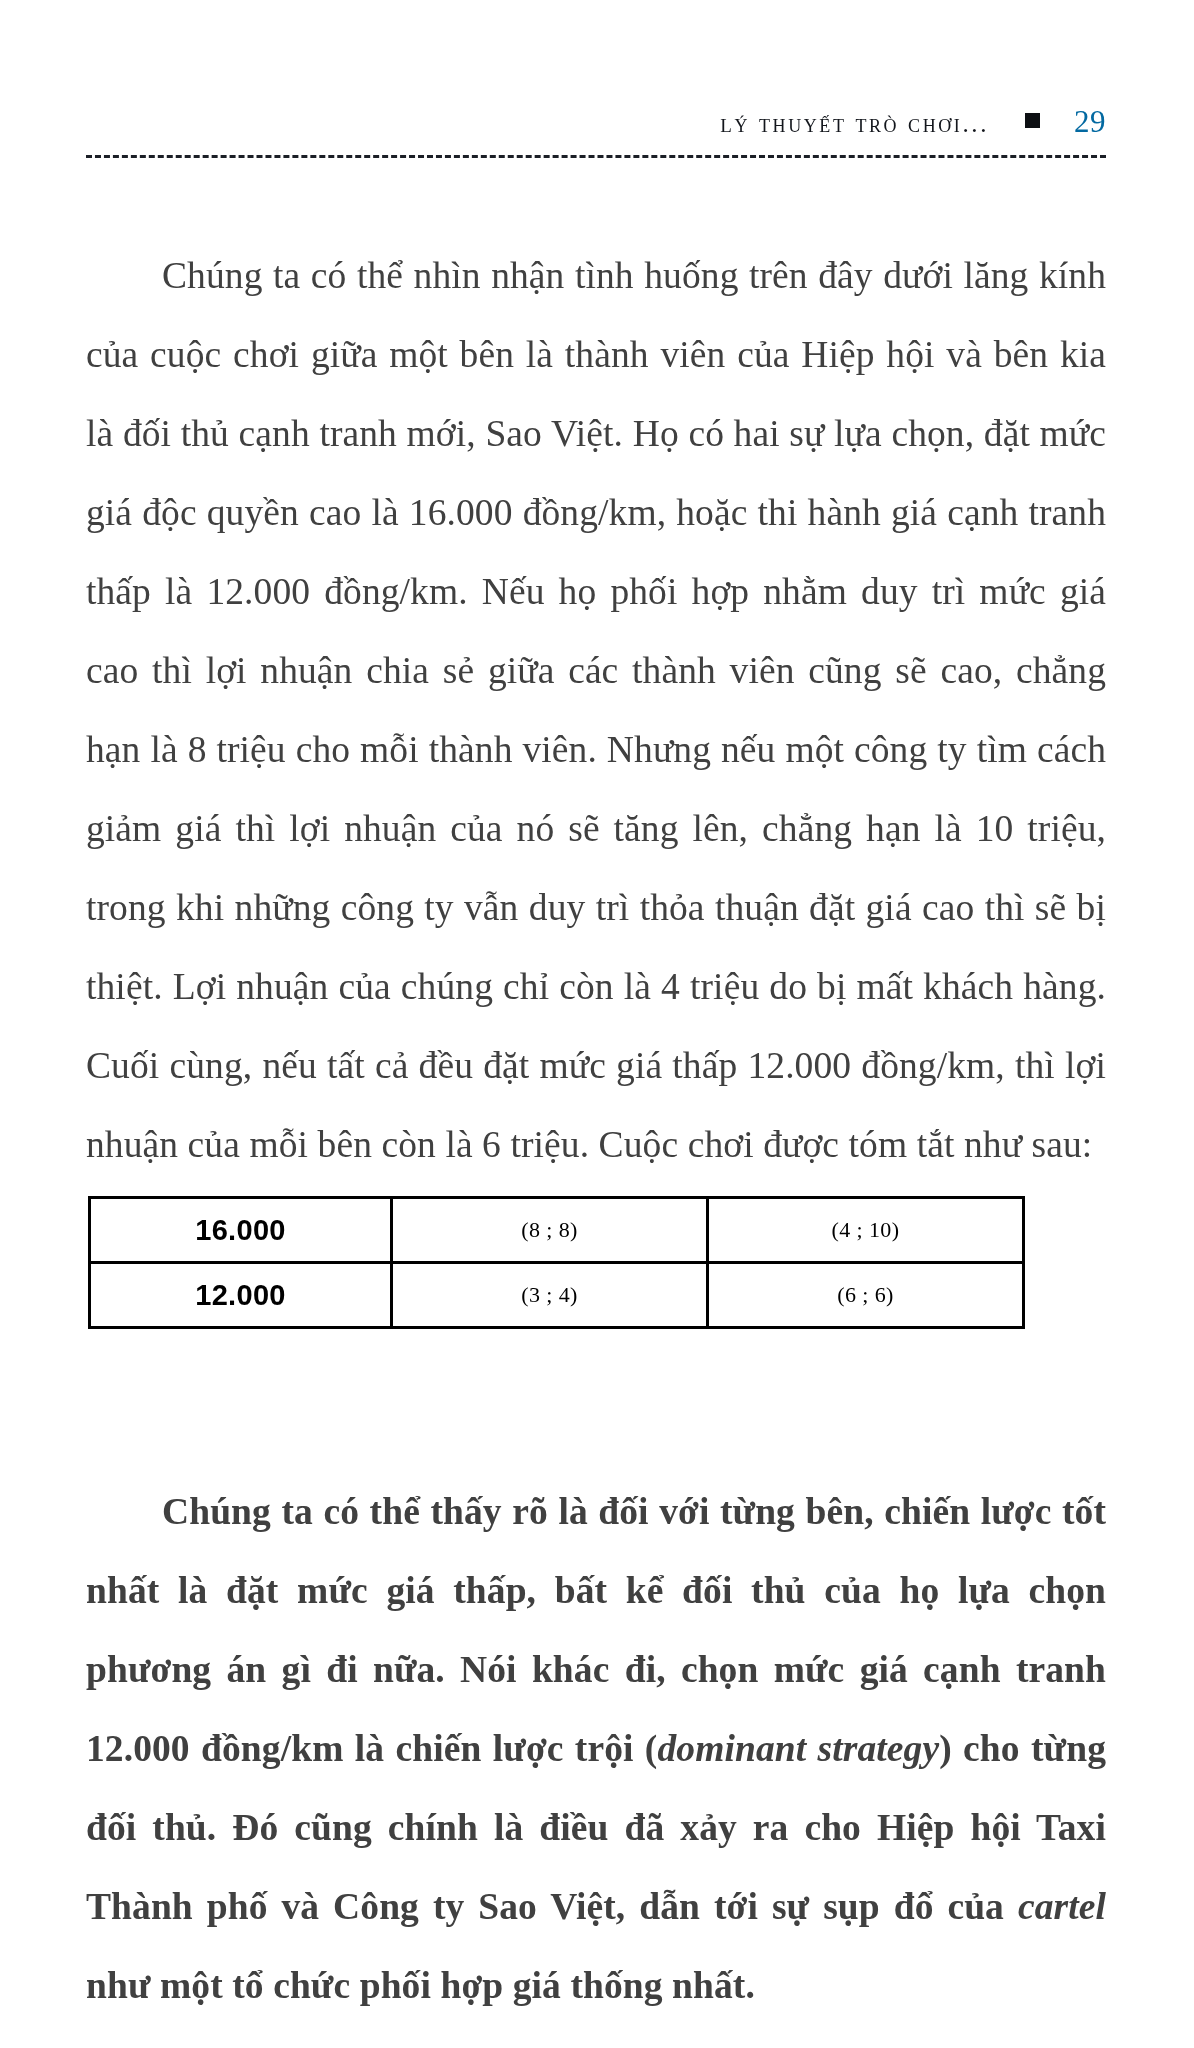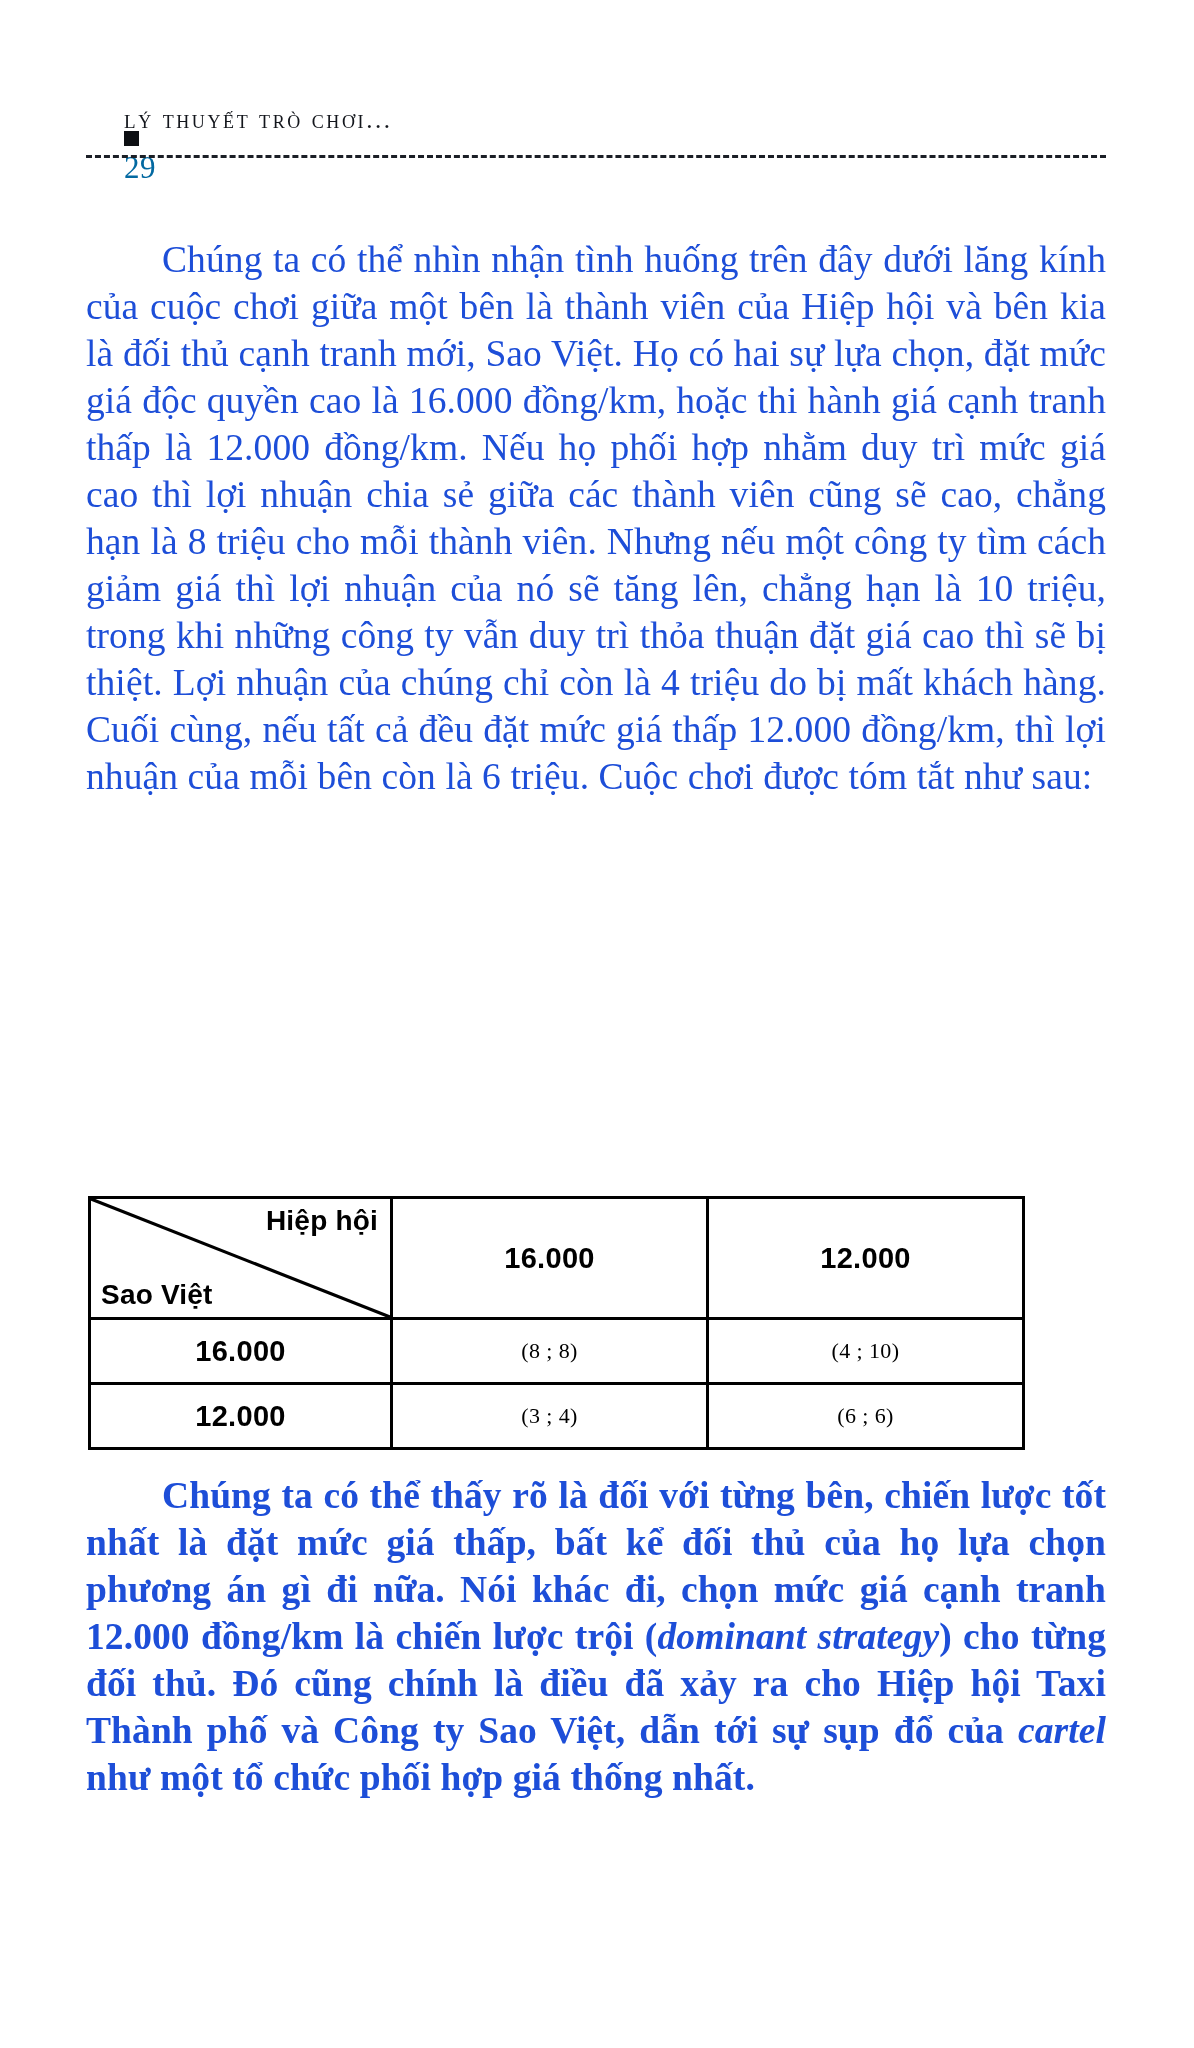--- a/index.html
+++ b/index.html
@@ -28,21 +28,20 @@
   
   .running-head {
     position: absolute;
     left: 88px;
     top: 104px;
     width: 1018px;
     display: flex;
     align-items: baseline;
     justify-content: flex-end;
     gap: 0;
-    flex-direction: column;
   }
   .rh-title {
     font-family: "Liberation Serif", "DejaVu Serif", serif;
     font-size: 25px;
     letter-spacing: 2.6px;
     font-variant: small-caps;
     text-transform: lowercase;
     color: #13161c;
     white-space: nowrap;
   }
@@ -74,24 +73,24 @@
     height: 0;
     border-top: 3px dashed #1b1f26;
   }
 
   
   .para {
     position: absolute;
     left: 86px;
     width: 1020px;
     font-size: 37.5px;
-    line-height: 47px;
+    line-height: 79px;
     text-align: justify;
     text-justify: inter-word;
-    color: #1d4ed8;
+    color: #404040;
     letter-spacing: 0.1px;
   }
   .para .indent { display: inline-block; width: 76px; }
   .para i { font-style: italic; }
 
   #para-one { top: 198px; }
   #para-two { top: 1434px; font-weight: bold; }
 
   
   .matrix-wrap {
@@ -188,31 +187,20 @@
   <p class="para" id="para-one"><span class="indent"></span><span>Chúng ta có thể nhìn nhận tình huống trên đây dưới lăng kính của cuộc chơi giữa một bên là thành viên của Hiệp hội và bên kia là đối thủ cạnh tranh mới, Sao Việt. Họ có hai sự lựa chọn, đặt mức giá độc quyền cao là 16.000 đồng/km, hoặc thi hành giá cạnh tranh thấp là 12.000 đồng/km. Nếu họ phối hợp nhằm duy trì mức giá cao thì lợi nhuận chia sẻ giữa các thành viên cũng sẽ cao, chẳng hạn là 8 triệu cho mỗi thành viên. Nhưng nếu một công ty tìm cách giảm giá thì lợi nhuận của nó sẽ tăng lên, chẳng hạn là 10 triệu, trong khi những công ty vẫn duy trì thỏa thuận đặt giá cao thì sẽ bị thiệt. Lợi nhuận của chúng chỉ còn là 4 triệu do bị mất khách hàng. Cuối cùng, nếu tất cả đều đặt mức giá thấp 12.000 đồng/km, thì lợi nhuận của mỗi bên còn là 6 triệu. Cuộc chơi được tóm tắt như sau:</span></p>
 
   <div class="matrix-wrap">
     <table class="matrix">
       <colgroup>
         <col class="col-rowhead">
           <col class="col-c1">
           <col class="col-c2">
       </colgroup>
       <tbody>
-        <tr>
-          <td class="corner">
-            <svg class="diag" viewBox="0 0 302 118" preserveAspectRatio="none">
-              <line x1="0" y1="0" x2="302" y2="118"></line>
-            </svg>
-            <span class="lbl lbl-col">Hiệp hội</span>
-            <span class="lbl lbl-row">Sao Việt</span>
-          </td>
-          <td class="colhead">16.000</td>
-          <td class="colhead">12.000</td>
-        </tr>
         <tr>
           <td class="rowhead">16.000</td>
           <td class="payoff">(8 ; 8)</td>
           <td class="payoff">(4 ; 10)</td>
         </tr>
         <tr>
           <td class="rowhead">12.000</td>
           <td class="payoff">(3 ; 4)</td>
           <td class="payoff">(6 ; 6)</td>
         </tr>

